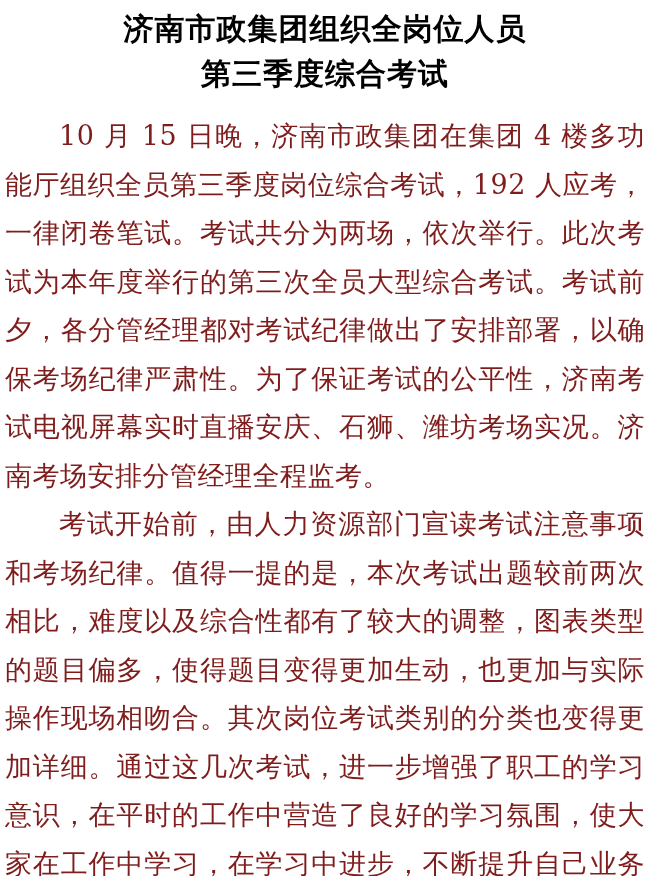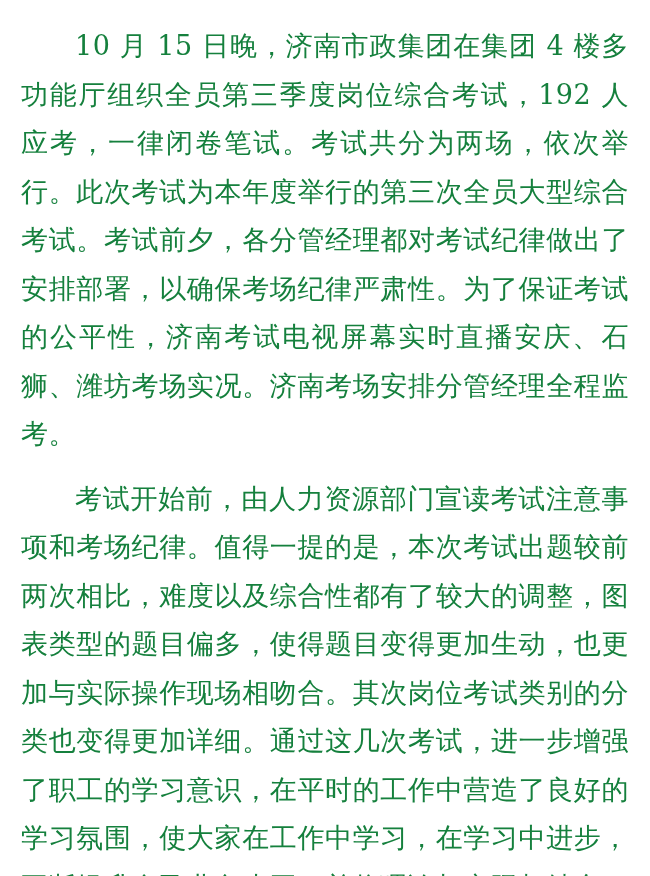--- a/index.html
+++ b/index.html
@@ -28,29 +28,33 @@
     font-weight: bold;
     line-height: 45px;
     letter-spacing: 1px;
     color: #000000;
   }
   .doc-title .title-line {
     display: block;
     white-space: nowrap;
   }
   .para {
-    margin: 16px;
+    margin: 0;
     font-size: 27px;
     line-height: 48.5px;
     text-align: justify;
     text-justify: inter-ideograph;
     text-indent: 2em;
     letter-spacing: 0.5px;
-    color: #15803d;
+    color: #7f1d1d;
   }
 </style>
 </head>
 <body>
 
 <div class="page">
+  <h1 class="doc-title">
+    <span class="title-line">济南市政集团组织全岗位人员</span>
+    <span class="title-line">第三季度综合考试</span>
+  </h1>
   <p class="para">10 月 15 日晚，济南市政集团在集团 4 楼多功能厅组织全员第三季度岗位综合考试，192 人应考，一律闭卷笔试。考试共分为两场，依次举行。此次考试为本年度举行的第三次全员大型综合考试。考试前夕，各分管经理都对考试纪律做出了安排部署，以确保考场纪律严肃性。为了保证考试的公平性，济南考试电视屏幕实时直播安庆、石狮、潍坊考场实况。济南考场安排分管经理全程监考。</p>
   <p class="para">考试开始前，由人力资源部门宣读考试注意事项和考场纪律。值得一提的是，本次考试出题较前两次相比，难度以及综合性都有了较大的调整，图表类型的题目偏多，使得题目变得更加生动，也更加与实际操作现场相吻合。其次岗位考试类别的分类也变得更加详细。通过这几次考试，进一步增强了职工的学习意识，在平时的工作中营造了良好的学习氛围，使大家在工作中学习，在学习中进步，不断提升自己业务水平，并将理论与实际相结合，不断提高自身素质，从而更好地完成日常工作。</p>
 </div>
 
 </body></html>

